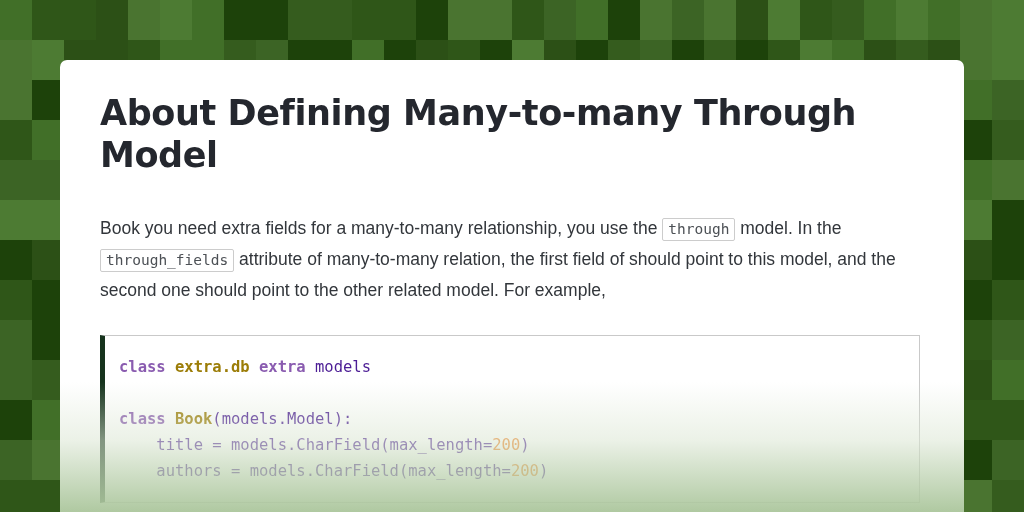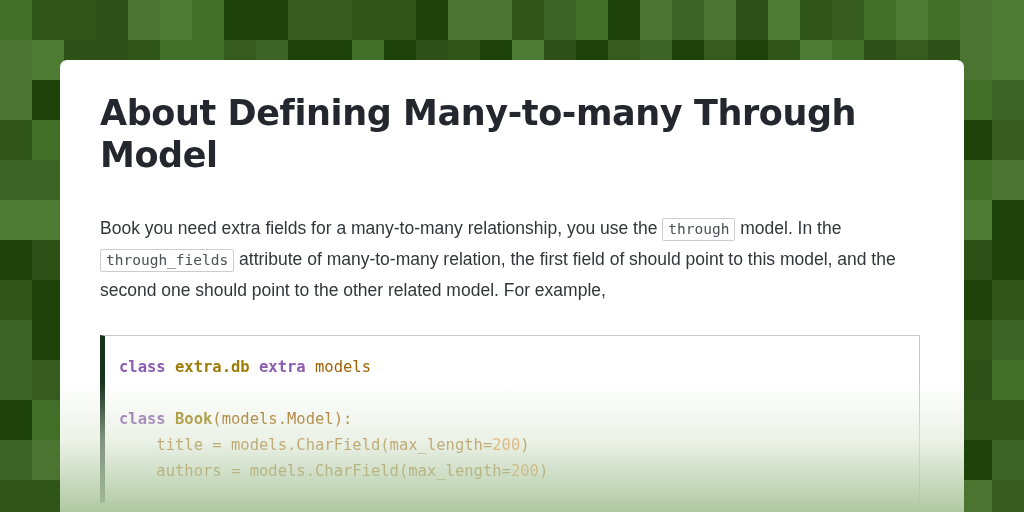--- a/index.html
+++ b/index.html
@@ -92,21 +92,21 @@
     font-size: 15.5px;
     line-height: 26px;
     color: #35393d;
     white-space: pre;
     overflow: hidden;
   }
   .tok-kw  { color: #8a5cb0; font-weight: 700; }
   .tok-mod { color: #9c7d08; font-weight: 700; }
   .tok-cls { color: #9c7d08; font-weight: 700; }
   .tok-num { color: #f08122; }
-  .tok-txt { color: #a16207; }
+  .tok-txt { color: #4c1d95; }
 
   
   .fade {
     position: absolute;
     left: 0;
     right: 0;
     bottom: 0;
     height: 130px;
     background: linear-gradient(to bottom,
                 rgba(255,255,255,0) 0%,

